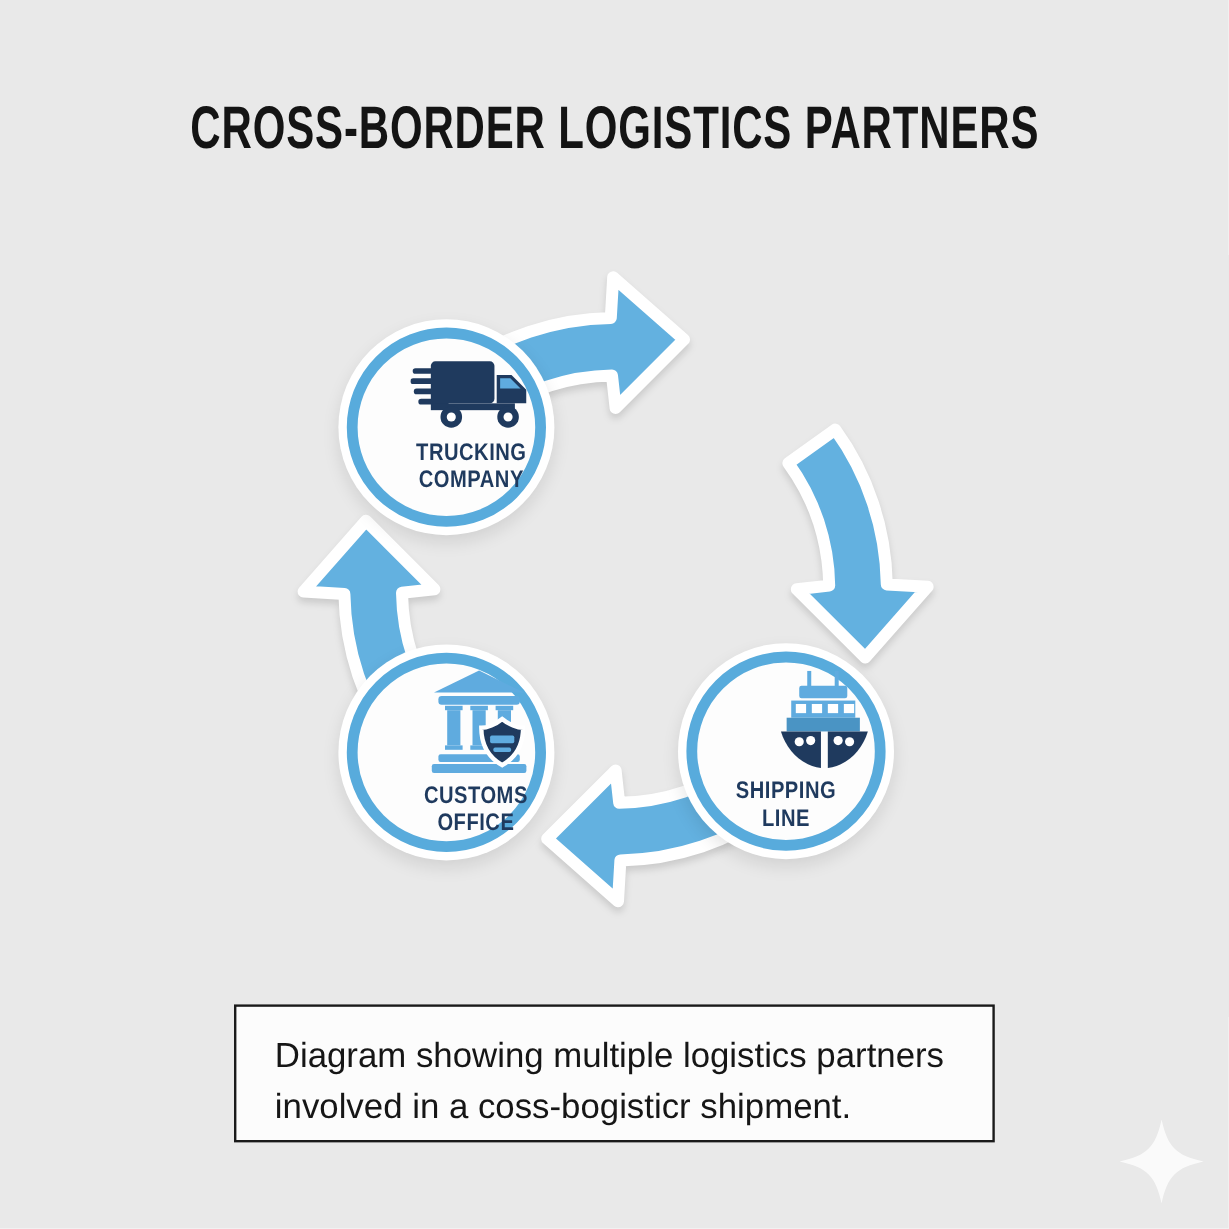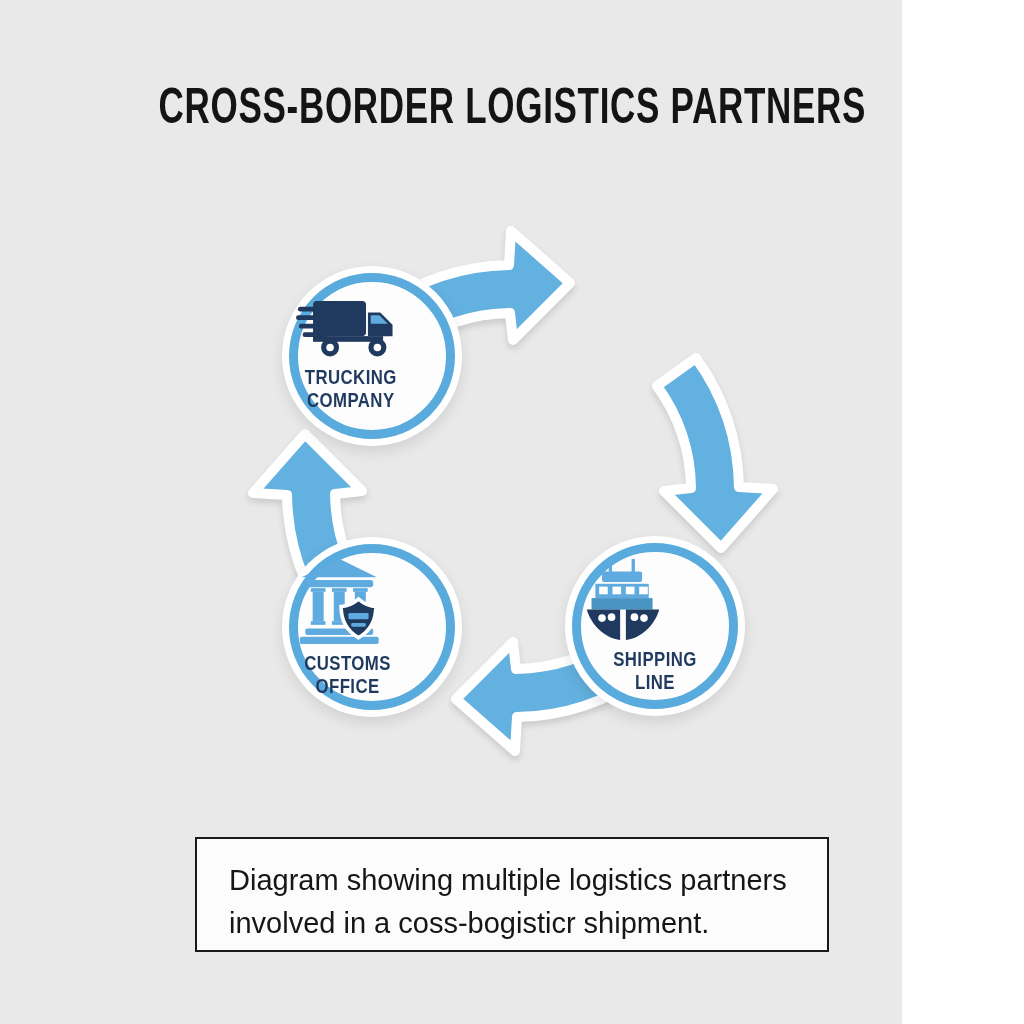--- a/index.html
+++ b/index.html
@@ -1,34 +1,34 @@
 <!DOCTYPE html>
 <html style="--bg: #e9e9e9; --blue: #63b1e0; --ring: #58abdc; --navy: #1f3a5e; --light: #5fabdf; --mid: #4a94c4; --ink: #141414; --border: #1a1a1a;"><head>
 <meta charset="utf-8">
 <style>
   html,body{margin:0;padding:0;}
   body{font-family:"Liberation Sans",sans-serif;}
-  .stage{position:relative;width:902px;height:1024px;background:var(--bg,#e9e9e9);overflow:hidden;}
+  .stage{position:relative;width:1024px;height:1024px;background:var(--bg,#e9e9e9);overflow:hidden;}
 
   
   .title{position:absolute;top:80px;left:0;width:1024px;text-align:center;}
   .title span{display:inline-block;font-weight:800;font-size:50px;line-height:1.05;
     color:var(--ink,#141414);letter-spacing:1px;transform:scaleX(.70);transform-origin:center;
     white-space:nowrap;}
 
   
   .arrows{position:absolute;left:0;top:0;filter:drop-shadow(0 4px 3px rgba(0,0,0,.13));}
   .arrow{fill:var(--blue,#63b1e0);stroke:#ffffff;stroke-width:10;stroke-linejoin:round;}
 
   
   .node{position:absolute;width:180px;height:180px;border-radius:50%;background:#ffffff;
     box-shadow:0 6px 14px rgba(0,0,0,.10);}
   .ring{position:absolute;inset:7px;border-radius:50%;border:9px solid var(--ring,#58abdc);
     background:#fdfdfd;box-sizing:border-box;}
-  .content{position:absolute;inset:14px;display:flex;flex-direction:column;align-items:flex-start;
+  .content{position:absolute;inset:14px;display:flex;flex-direction:column;align-items:flex-end;
     justify-content:center;gap:7px;text-align:center;}
   .label{font-weight:bold;font-size:20px;line-height:1.14;color:var(--navy,#1f3a5e);
     letter-spacing:.5px;transform:scaleX(.84);transform-origin:center;white-space:pre-line;}
 
   
   .navy{fill:var(--navy,#1f3a5e);}
   .light{fill:var(--light,#5fabdf);}
   .mid{fill:var(--mid,#4a94c4);}
   .white{fill:#ffffff;}
 

